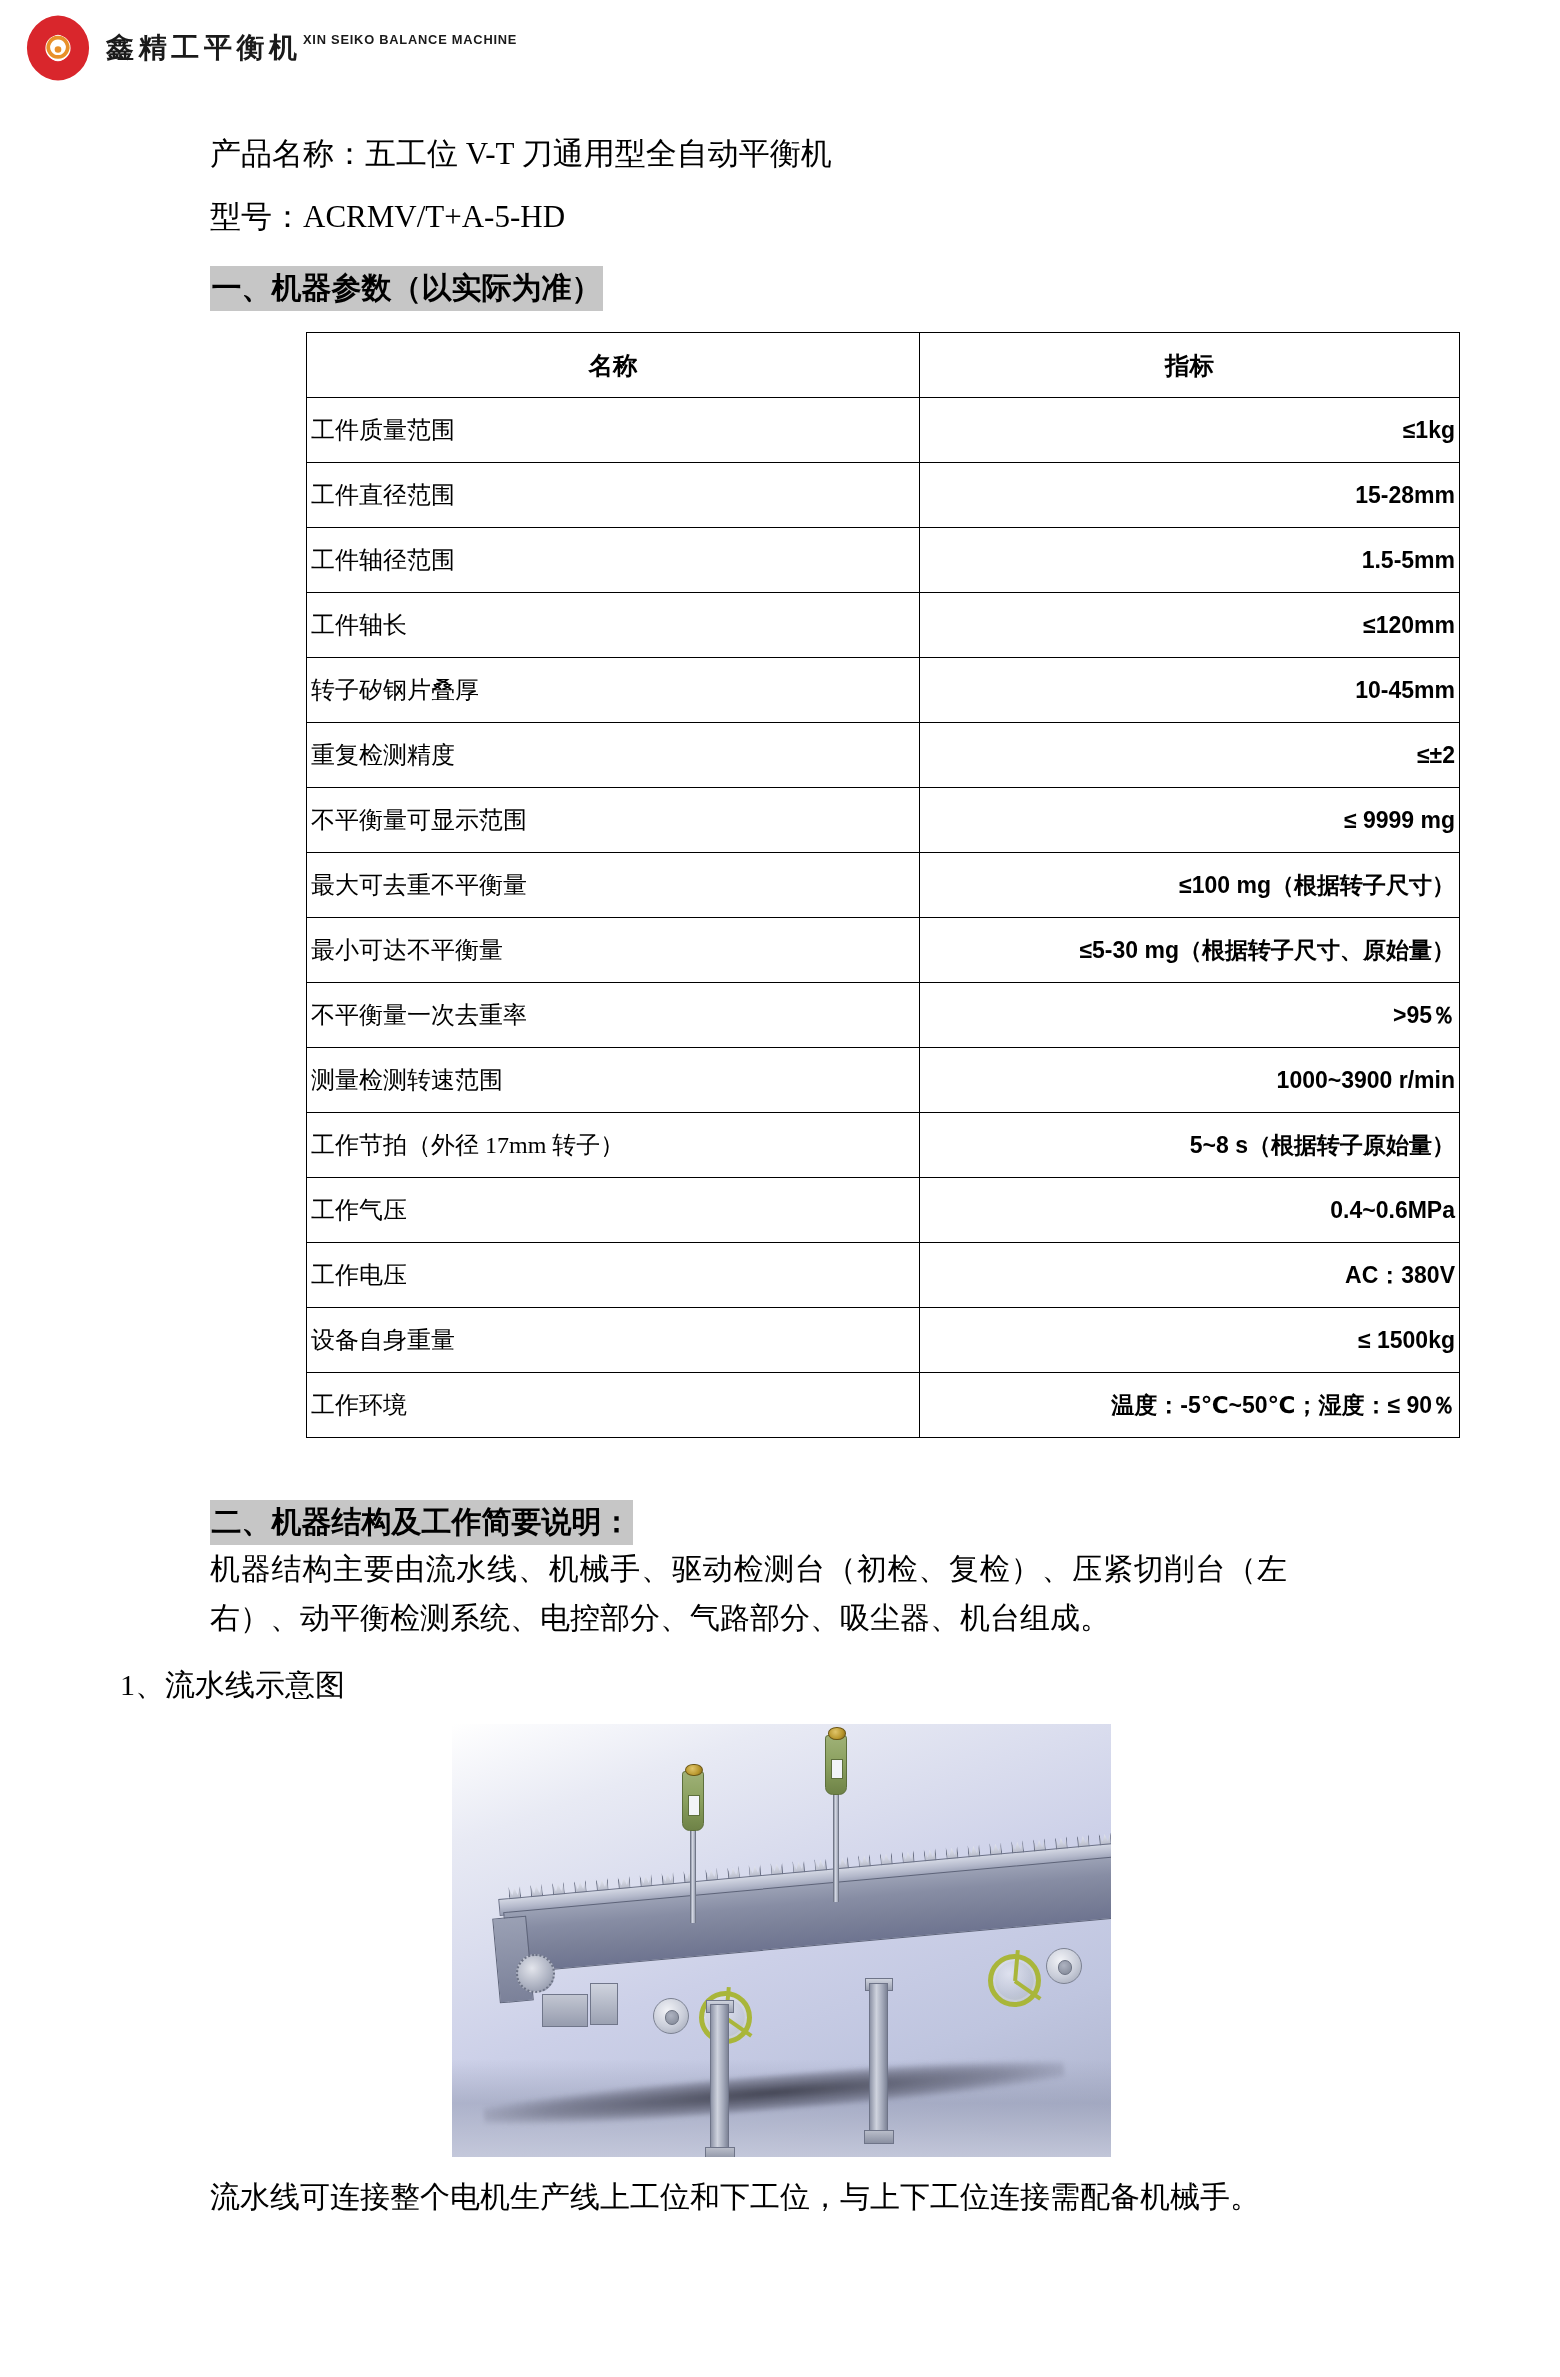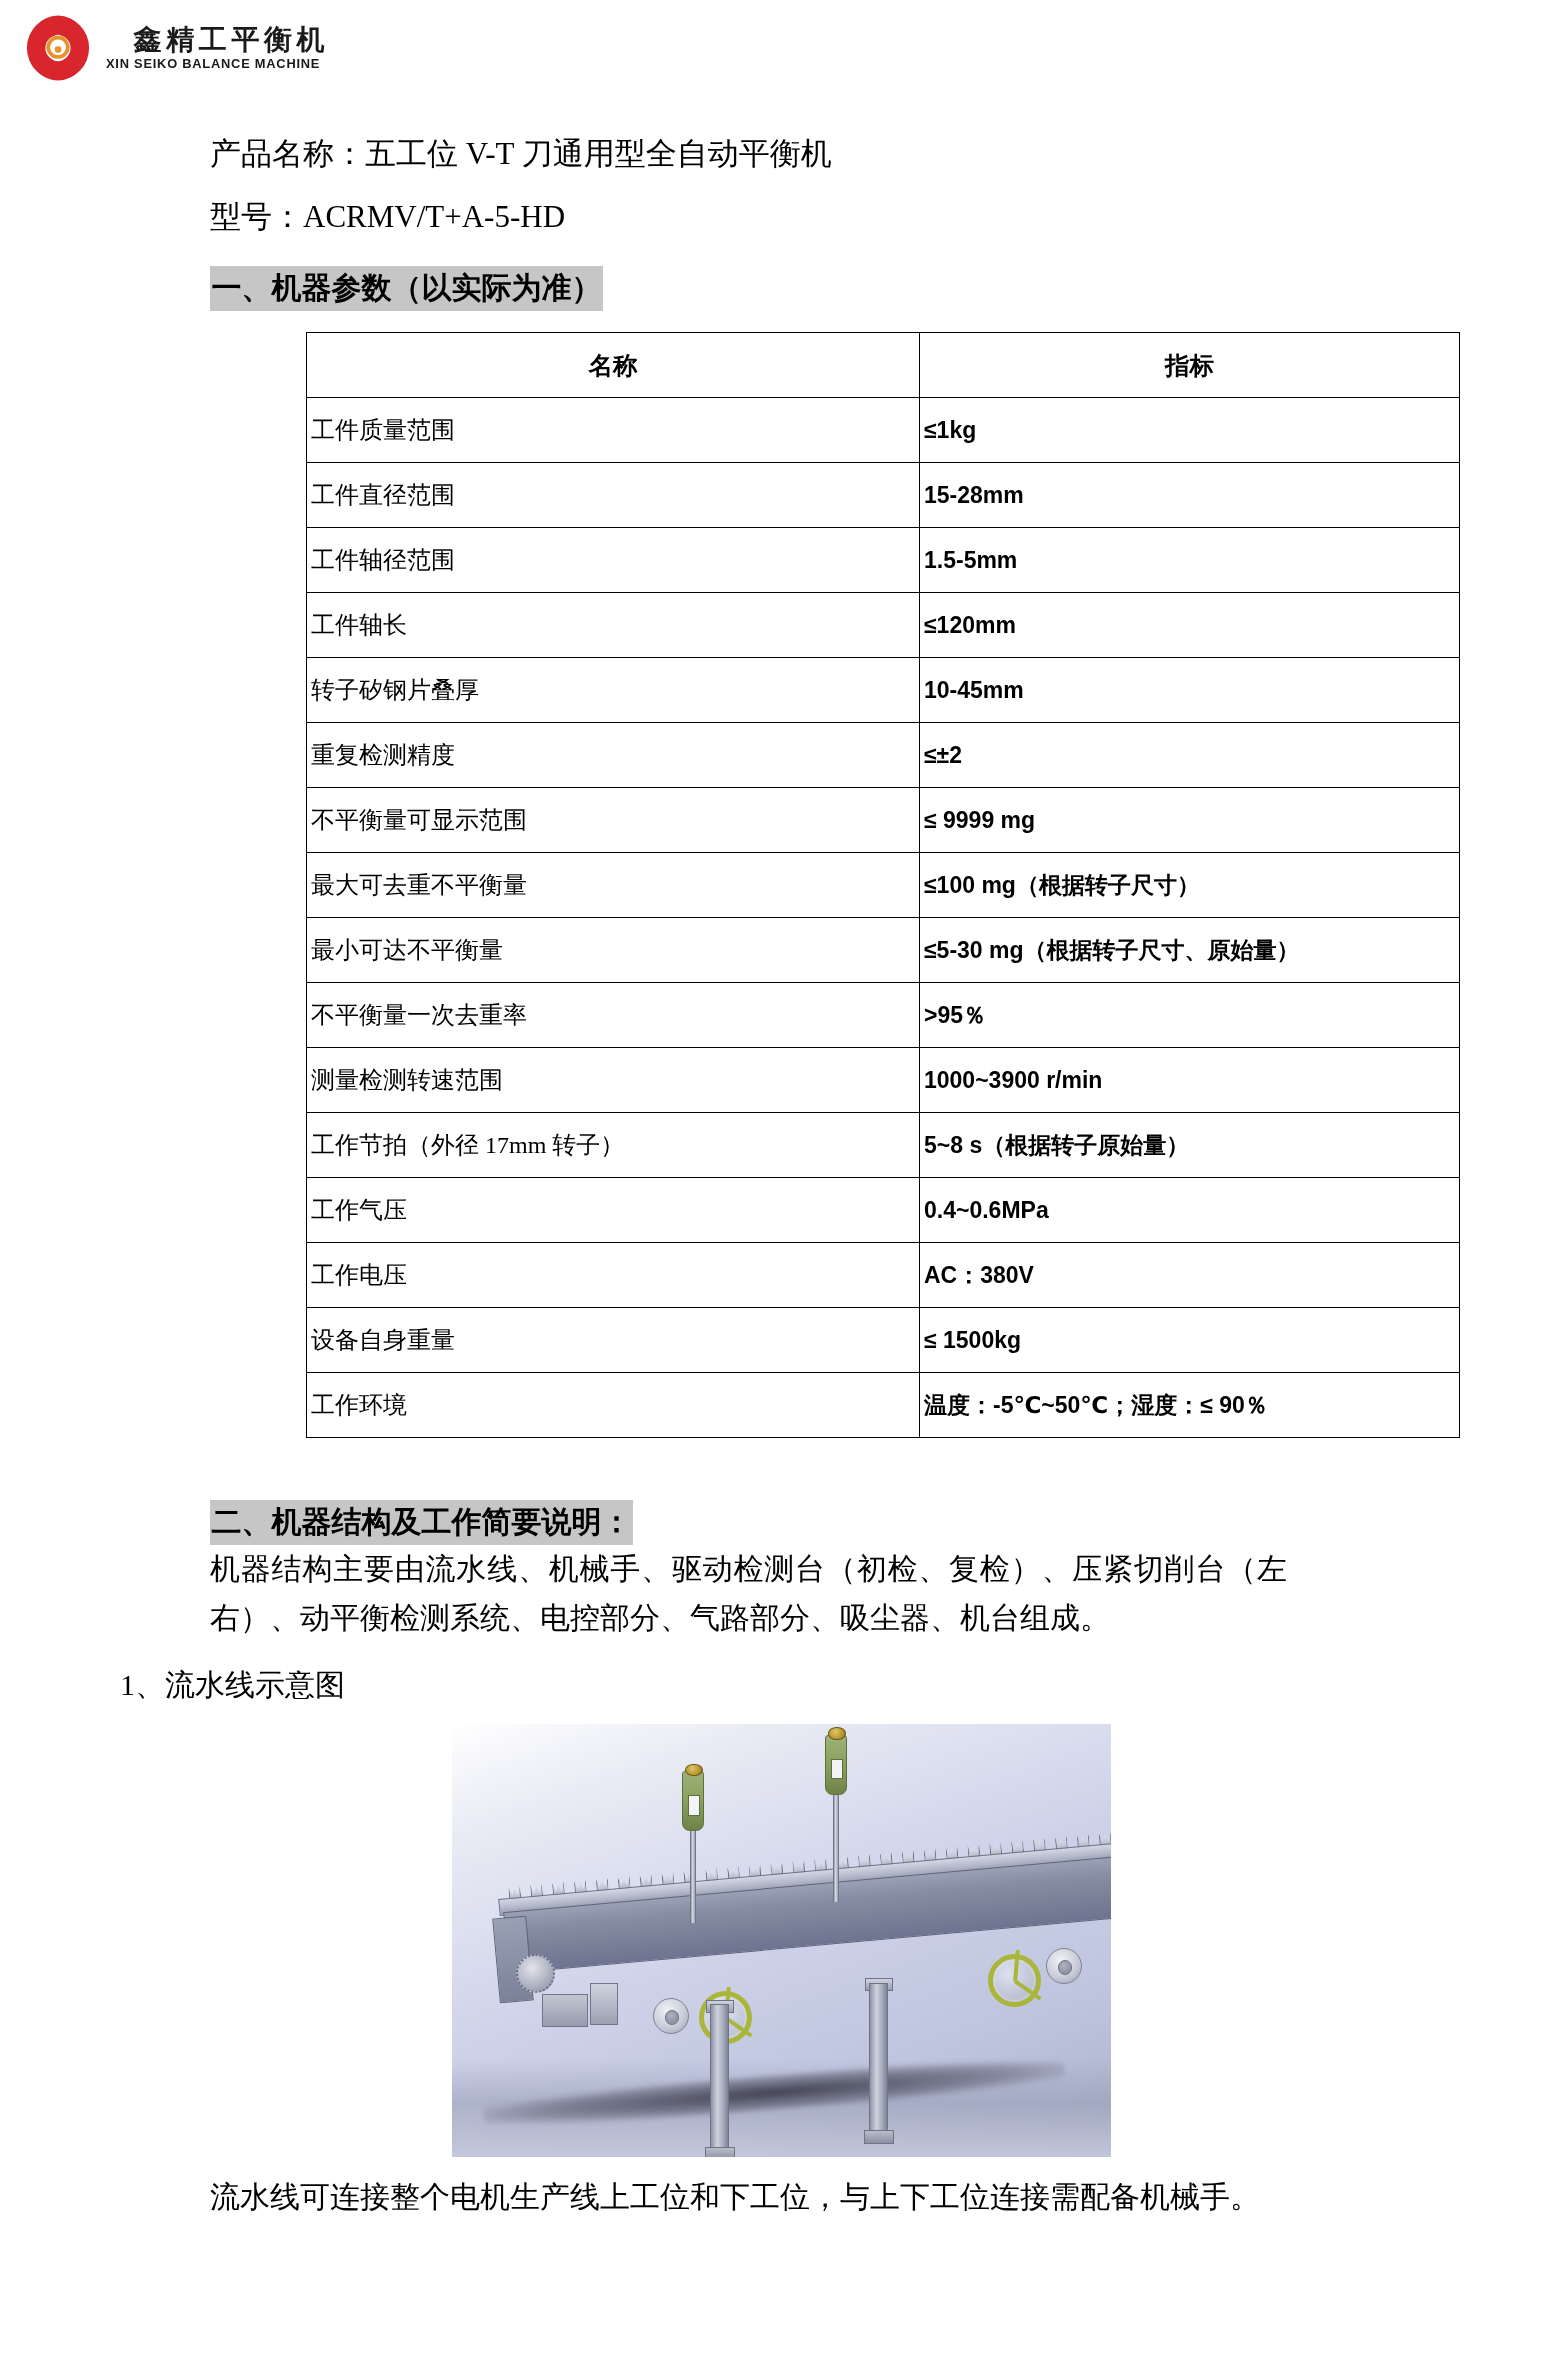--- a/index.html
+++ b/index.html
@@ -27,25 +27,23 @@
     gap: 10.7px;
   }
   .logo-mark {
     width: 74px;
     height: 74px;
     position: relative;
     flex: none;
   }
   .logo-wordmark {
     display: flex;
-    flex-direction: column;
     justify-content: center;
     gap: 1.5px;
     padding-top: 1.5px;
-    align-items: flex-end;
   }
   .logo-cn {
     font-family: "Liberation Sans", "DejaVu Sans", sans-serif;
     font-size: 28px;
     font-weight: 700;
     letter-spacing: 4.6px;
     color: #1a1a1a;
     line-height: 1.1;
   }
   .logo-en {
@@ -113,21 +111,21 @@
   table.spec th {
     text-align: center;
     font-weight: 700;
     font-family: "Liberation Sans", "DejaVu Sans", sans-serif;
     font-size: 24.5px;
   }
   table.spec td.name {
     text-align: left;
   }
   table.spec td.value {
-    text-align: left;
+    text-align: right;
     font-family: "Liberation Sans", "DejaVu Sans", sans-serif;
     font-weight: 700;
     font-size: 23px;
   }
 
   
   .body-para {
     margin: 0 210px 0 210px;
     font-size: 30px;
     line-height: 1.62;

